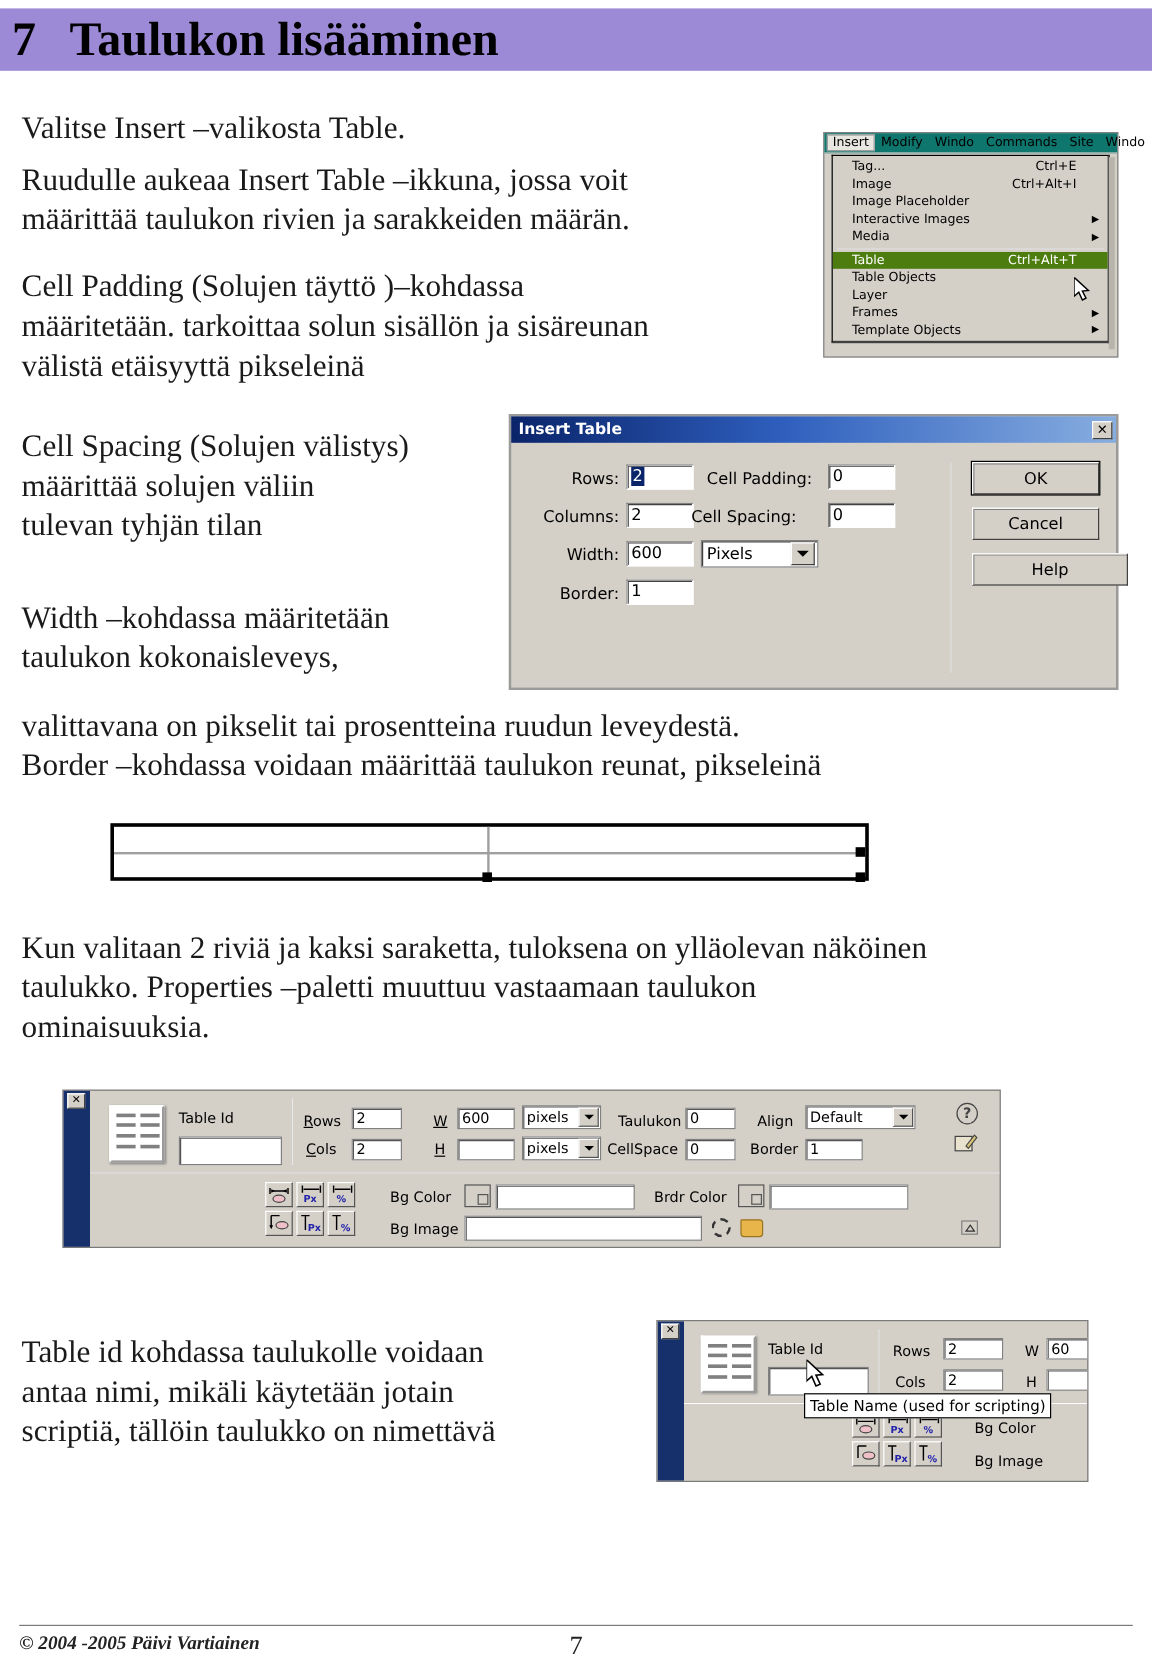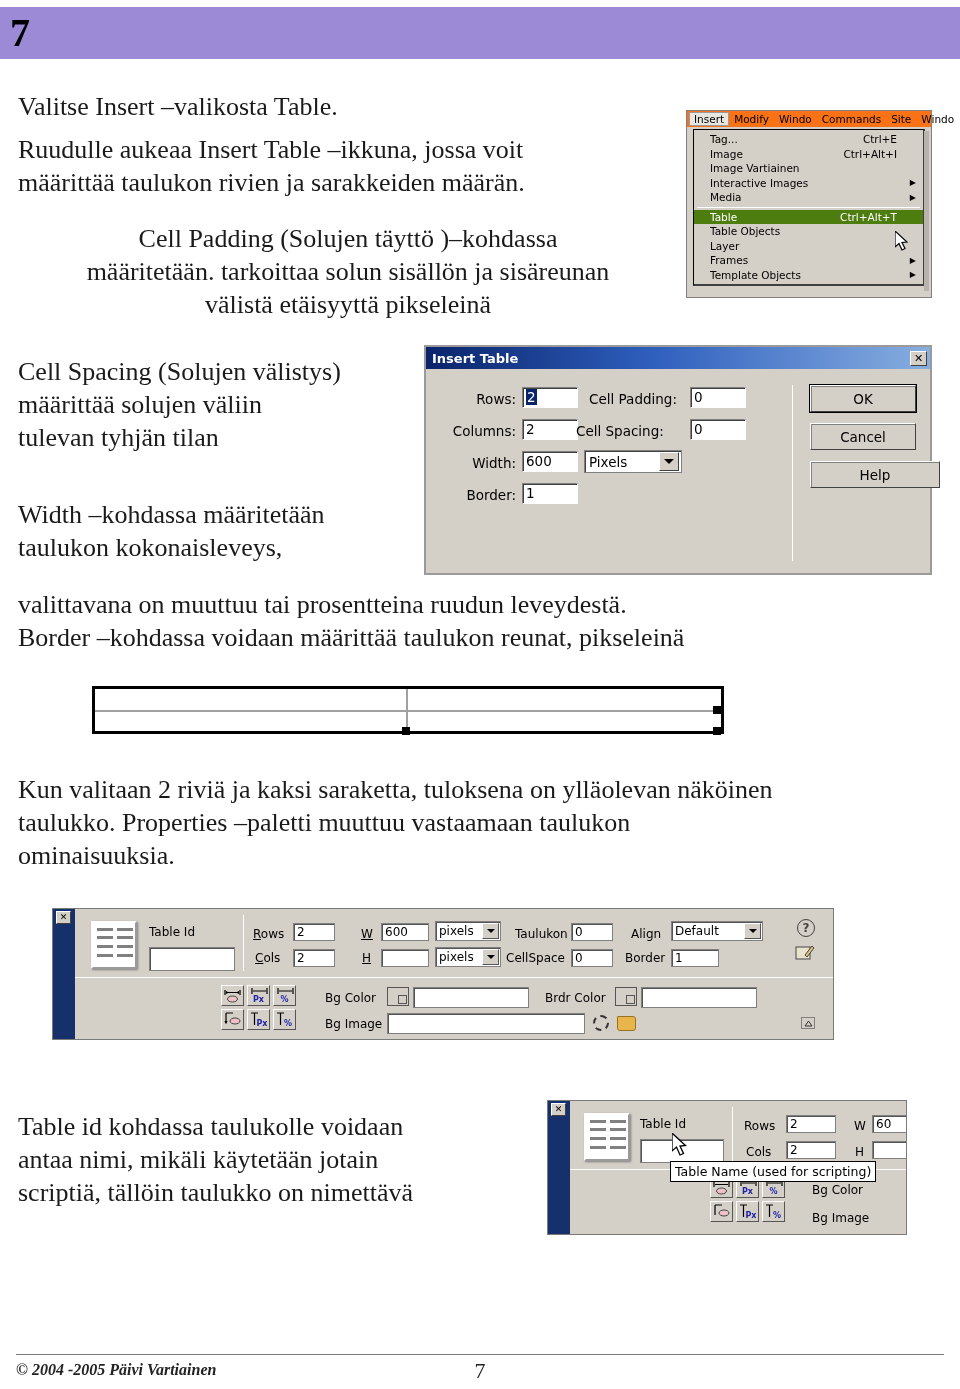--- a/index.html
+++ b/index.html
@@ -43,21 +43,21 @@
     background:#d4d0c8;
   }
 
   
   #menu-shot{
     left:686px; top:110px; width:246px; height:188px;
     background:#d4d0c8; border:1px solid #808080;
   }
   #menu-shot .menubar{
     height:17px; display:flex; align-items:center;
-    font-size:10.5px; background:#f97316; padding-left:2px;
+    font-size:10.5px; background:#0f766e; padding-left:2px;
     border-bottom:1px solid #d4d0c8;
   }
   #menu-shot .menubar span{ padding:1px 5px; white-space:nowrap; }
   #menu-shot .menubar span.active{ background:#e8e6e1; border:1px solid #9a9a9a; padding:0 4px; }
   #menu-shot .dropdown{
     position:absolute; left:6px; top:18px; width:232px;
     background:#d4d0c8; border:1px solid #000;
     border-right:2px solid #404040; border-bottom:2px solid #404040;
     padding:2px 0;
   }
@@ -226,34 +226,35 @@
   .footer-page{
     position:absolute; left:0; top:1358px; width:960px; text-align:center;
     font-size:22px; color:#222;
   }
 </style>
 </head>
 <body>
 
 <div class="chapter-bar">
   <span class="chapter-num">7</span>
+  <span class="chapter-title">Taulukon lisääminen</span>
 </div>
 
 <div class="para" style="left:18px; top:90px; width:660px;">Valitse Insert –valikosta Table.</div>
 <div class="para" style="left:18px; top:133px; width:660px;">Ruudulle aukeaa Insert Table –ikkuna, jossa voit
 määrittää taulukon rivien ja sarakkeiden määrän.</div>
-<div class="para" style="left:18px; top:222px; width:660px;text-align:center;">Cell Padding (Solujen täyttö )–kohdassa
+<div class="para" style="left:18px; top:222px; width:660px;">Cell Padding (Solujen täyttö )–kohdassa
 määritetään. tarkoittaa solun sisällön ja sisäreunan
 välistä etäisyyttä pikseleinä</div>
 <div class="para" style="left:18px; top:355px; width:400px;">Cell Spacing (Solujen välistys)
 määrittää solujen väliin
 tulevan tyhjän tilan</div>
 <div class="para" style="left:18px; top:498px; width:400px;">Width –kohdassa määritetään
 taulukon kokonaisleveys,</div>
-<div class="para" style="left:18px; top:588px; width:920px;">valittavana on muuttuu tai prosentteina ruudun leveydestä.
+<div class="para" style="left:18px; top:588px; width:920px;">valittavana on pikselit tai prosentteina ruudun leveydestä.
 Border –kohdassa voidaan määrittää taulukon reunat, pikseleinä</div>
 <div class="para" style="left:18px; top:773px; width:920px;">Kun valitaan 2 riviä ja kaksi saraketta, tuloksena on ylläolevan näköinen
 taulukko. Properties –paletti muuttuu vastaamaan taulukon
 ominaisuuksia.</div>
 <div class="para" style="left:18px; top:1110px; width:520px;">Table id kohdassa taulukolle voidaan
 antaa nimi, mikäli käytetään jotain
 scriptiä, tällöin taulukko on nimettävä</div>
 
 <div class="win" id="menu-shot">
   <div class="menubar">
@@ -267,21 +268,21 @@
   <div class="dropdown">
     <div class="mi">
       <span>Tag...</span>
       <span class="accel">Ctrl+E</span>
     </div>
     <div class="mi">
       <span>Image</span>
       <span class="accel">Ctrl+Alt+I</span>
     </div>
     <div class="mi">
-      <span>Image Vartiainen</span>
+      <span>Image Placeholder</span>
     </div>
     <div class="mi">
       <span>Interactive Images</span>
       <span class="arrow">▶</span>
     </div>
     <div class="mi">
       <span>Media</span>
       <span class="arrow">▶</span>
     </div>
     <div class="sep"></div>

